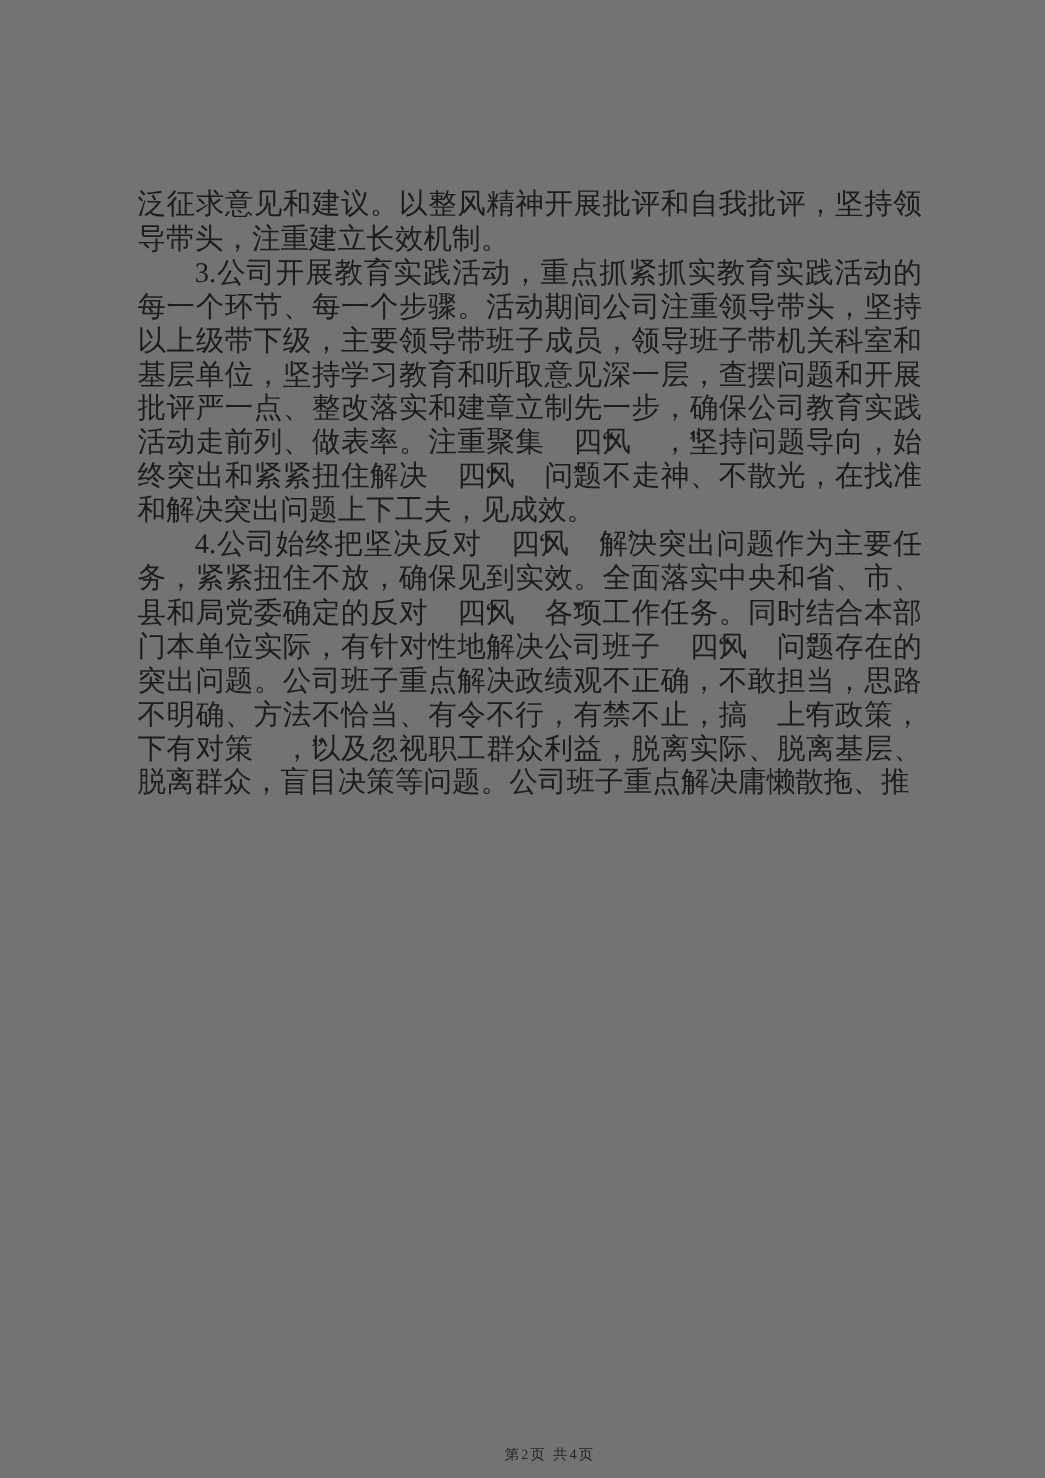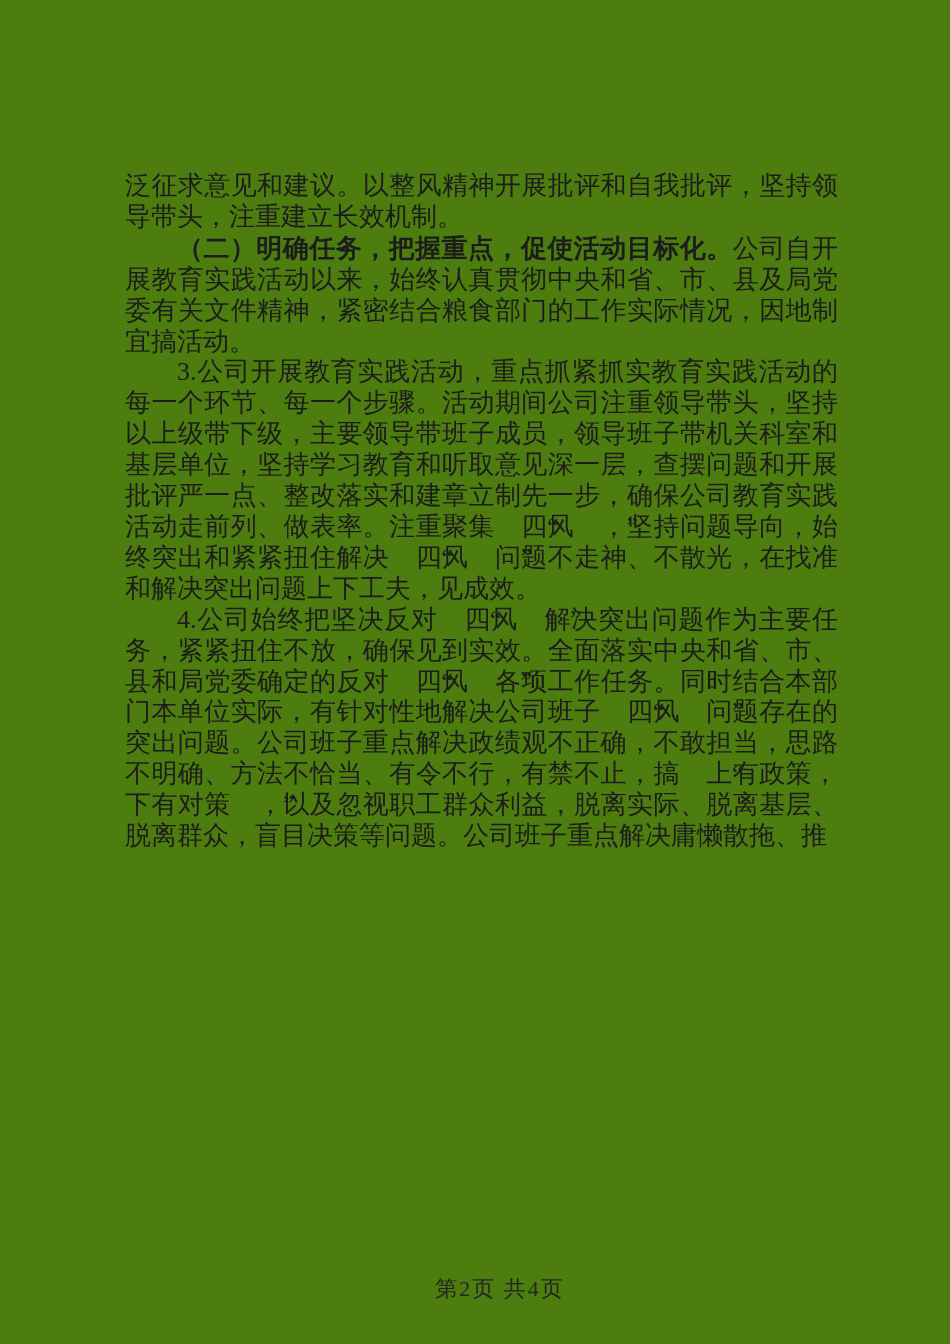--- a/index.html
+++ b/index.html
@@ -4,21 +4,21 @@
 <style>
   html, body {
     margin: 0;
     padding: 0;
     background: #ffffff;
   }
   .page {
     position: relative;
     width: 950px;
     height: 1344px;
-    background: #4d7c0f;
+    background: #737373;
     overflow: hidden;
   }
   .doc-body {
     position: absolute;
     left: 125px;
     top: 171px;
     width: 713px;
     color: #1c1c1c;
     font-family: "Liberation Serif", "DejaVu Serif", serif;
     font-size: 26px;
@@ -37,41 +37,40 @@
     font-family: "Liberation Sans", "DejaVu Sans", sans-serif;
   }
   
   .fwq {
     display: inline-block;
     width: 1em;
     text-align: center;
   }
   .footer {
     position: absolute;
-    top: 1277px;
+    top: 1310px;
     left: 125px;
     width: 750px;
     text-align: center;
     color: #242424;
     font-family: "Liberation Serif", "DejaVu Serif", serif;
-    font-size: 22px;
+    font-size: 13px;
     line-height: 24px;
     letter-spacing: 2px;
   }
 </style>
 </head>
 <body>
 
 <div class="page">
 
   <div class="doc-body">
 
     <p class="para"><span class="para-text">泛征求意见和建议。以整风精神开展批评和自我批评，坚持领导带头，注重建立长效机制。</span></p>
 
-    <p class="para indent"><span class="bold-prefix">（二）明确任务，把握重点，促使活动目标化。</span><span class="para-text">公司自开展教育实践活动以来，始终认真贯彻中央和省、市、县及局党委有关文件精神，紧密结合粮食部门的工作实际情况，因地制宜搞活动。</span></p>
 
 
 
     <p class="para indent"><span class="para-text">3.公司开展教育实践活动，重点抓紧抓实教育实践活动的每一个环节、每一个步骤。活动期间公司注重领导带头，坚持以上级带下级，主要领导带班子成员，领导班子带机关科室和基层单位，坚持学习教育和听取意见深一层，查摆问题和开展批评严一点、整改落实和建章立制先一步，确保公司教育实践活动走前列、做表率。注重聚集<span class="fwq">“</span>四风<span class="fwq">”</span>，坚持问题导向，始终突出和紧紧扭住解决<span class="fwq">“</span>四风<span class="fwq">”</span>问题不走神、不散光，在找准和解决突出问题上下工夫，见成效。</span></p>
 
     <p class="para indent"><span class="para-text">4.公司始终把坚决反对<span class="fwq">“</span>四风<span class="fwq">”</span>解决突出问题作为主要任务，紧紧扭住不放，确保见到实效。全面落实中央和省、市、县和局党委确定的反对<span class="fwq">“</span>四风<span class="fwq">”</span>各项工作任务。同时结合本部门本单位实际，有针对性地解决公司班子<span class="fwq">“</span>四风<span class="fwq">”</span>问题存在的突出问题。公司班子重点解决政绩观不正确，不敢担当，思路不明确、方法不恰当、有令不行，有禁不止，搞<span class="fwq">“</span>上有政策，下有对策<span class="fwq">”</span>，以及忽视职工群众利益，脱离实际、脱离基层、脱离群众，盲目决策等问题。公司班子重点解决庸懒散拖、推</span></p>
   </div>
 
   <div class="footer">
     <span>第2页 共4页</span>

